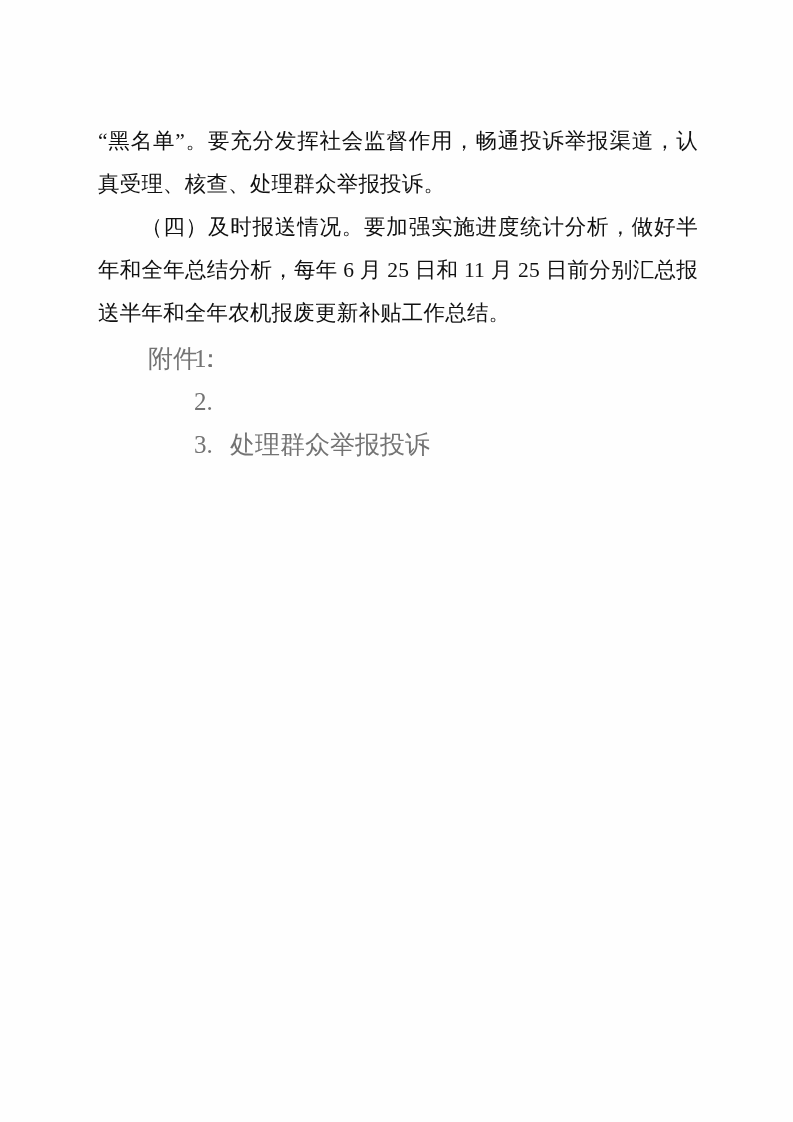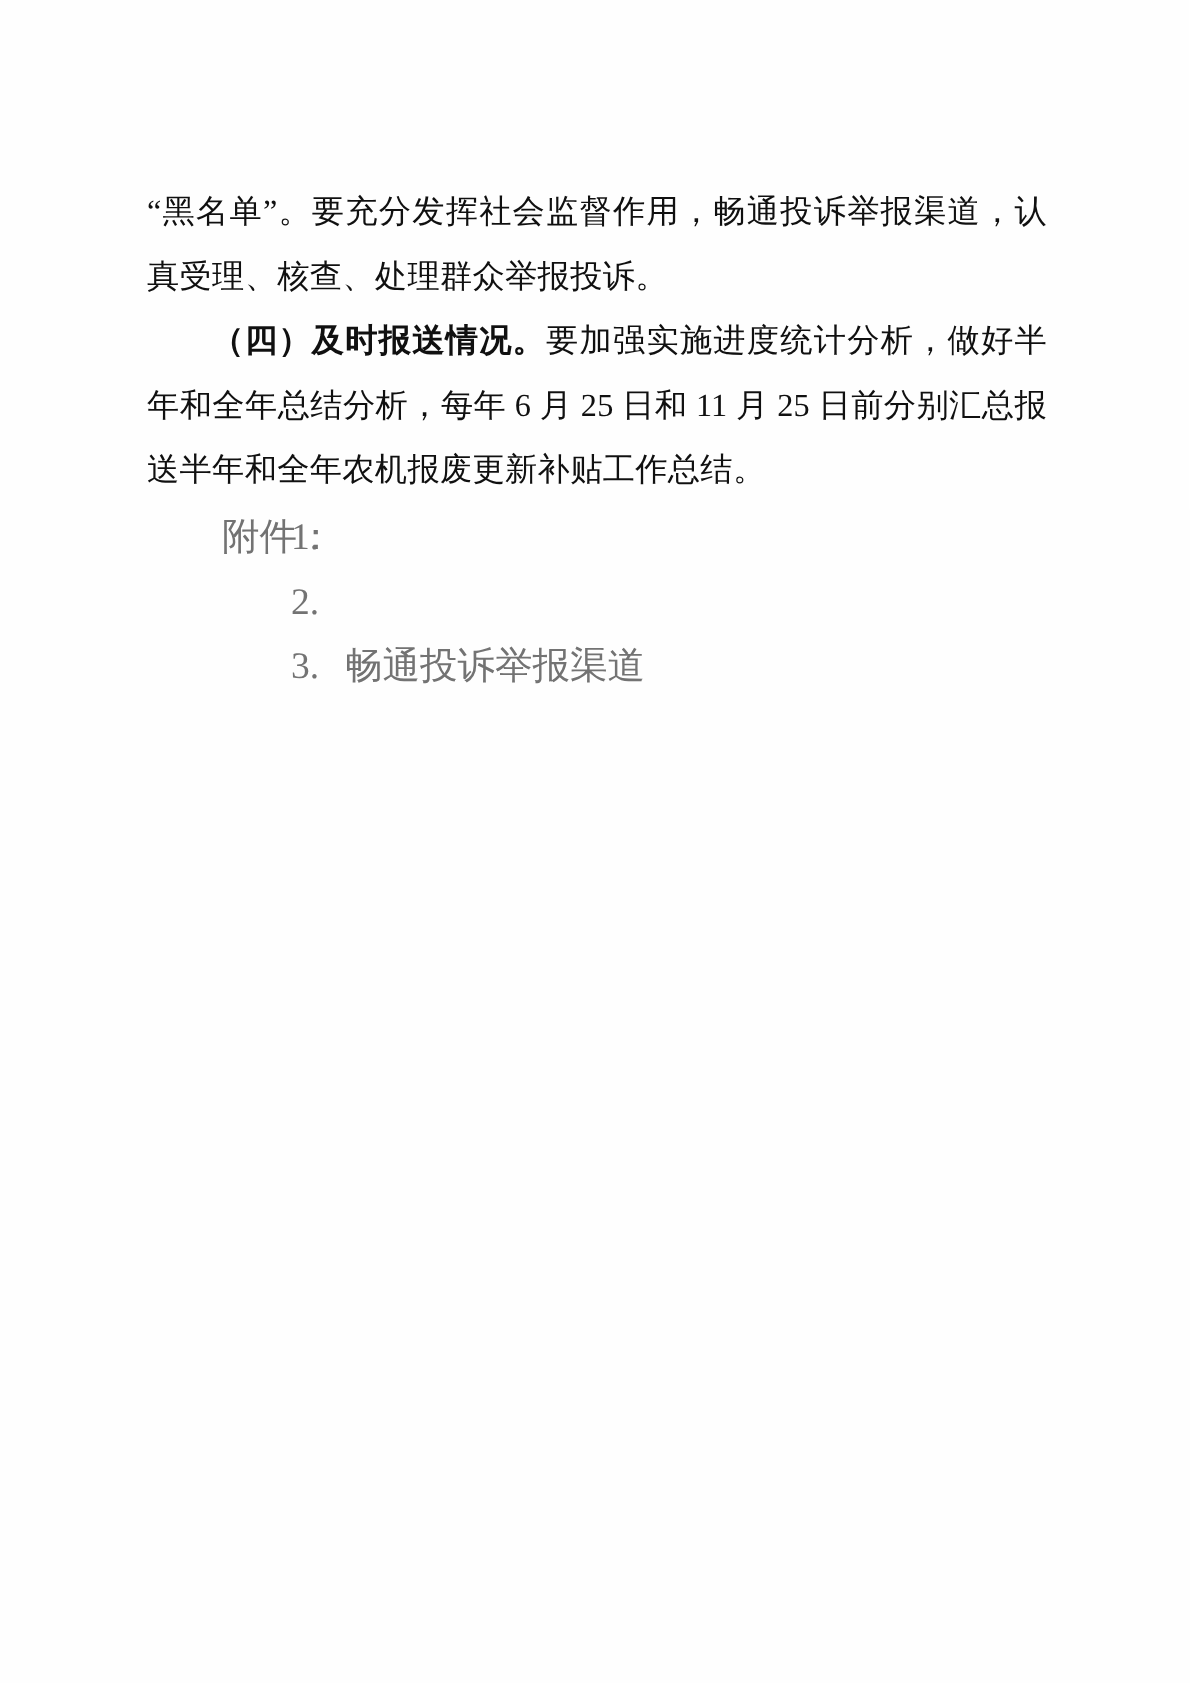--- a/index.html
+++ b/index.html
@@ -38,21 +38,21 @@
     letter-spacing: 0.2px;
     color: #101010;
   }
   p.para + p.para {
     margin-top: 0;
   }
   .indent {
     text-indent: 2em;
   }
   .bold-lead {
-    font-weight: bold;
+    font-weight: normal;
     margin-top: 41px;
   }
   .attach-block {
     margin-top: 2px;
   }
   .attach-row {
     display: flex;
     font-size: 25px;
     line-height: 43px;
     color: #737373;
@@ -97,19 +97,19 @@
       </div>
 
       <div class="attach-row">
         <span class="attach-label spacer-label">附件：</span>
         <span class="attach-num">2.</span>
       </div>
 
       <div class="attach-row">
         <span class="attach-label spacer-label">附件：</span>
         <span class="attach-num">3.</span>
-        <span class="attach-text">畅通投诉举报渠道</span>
+        <span class="attach-text">处理群众举报投诉</span>
       </div>
 
     </div>
 
   </div>
 </div>
 
 </body></html>

